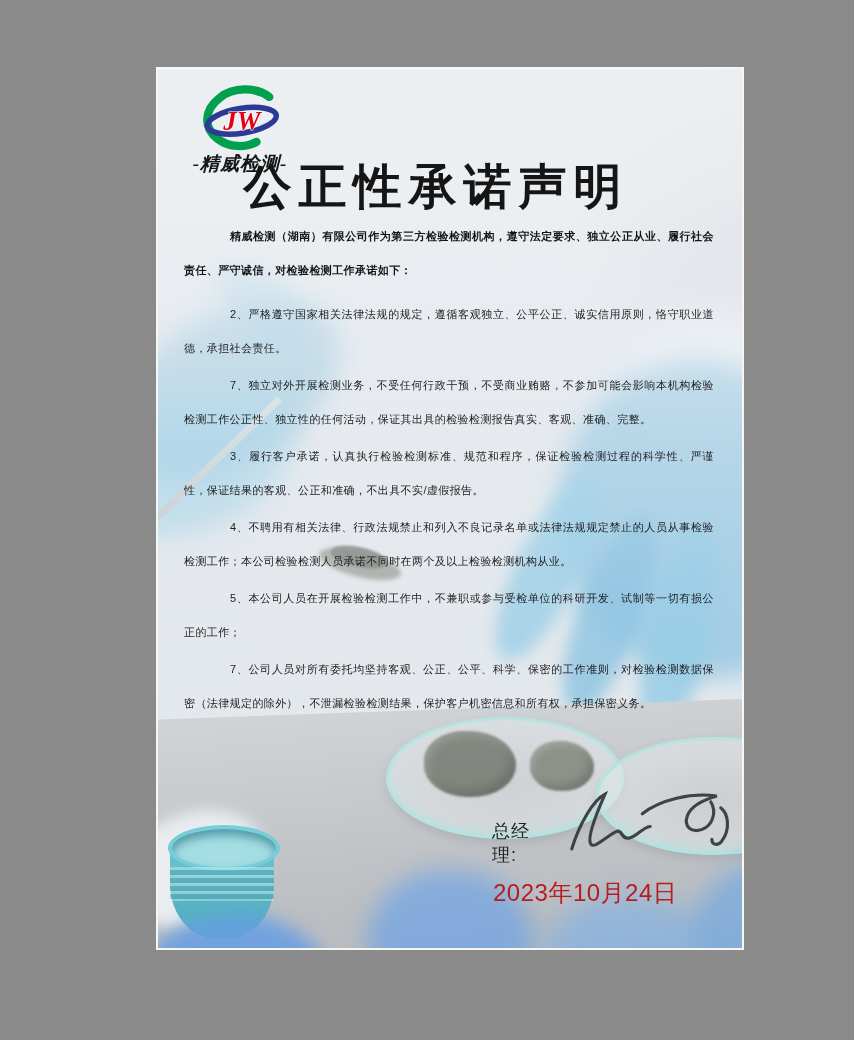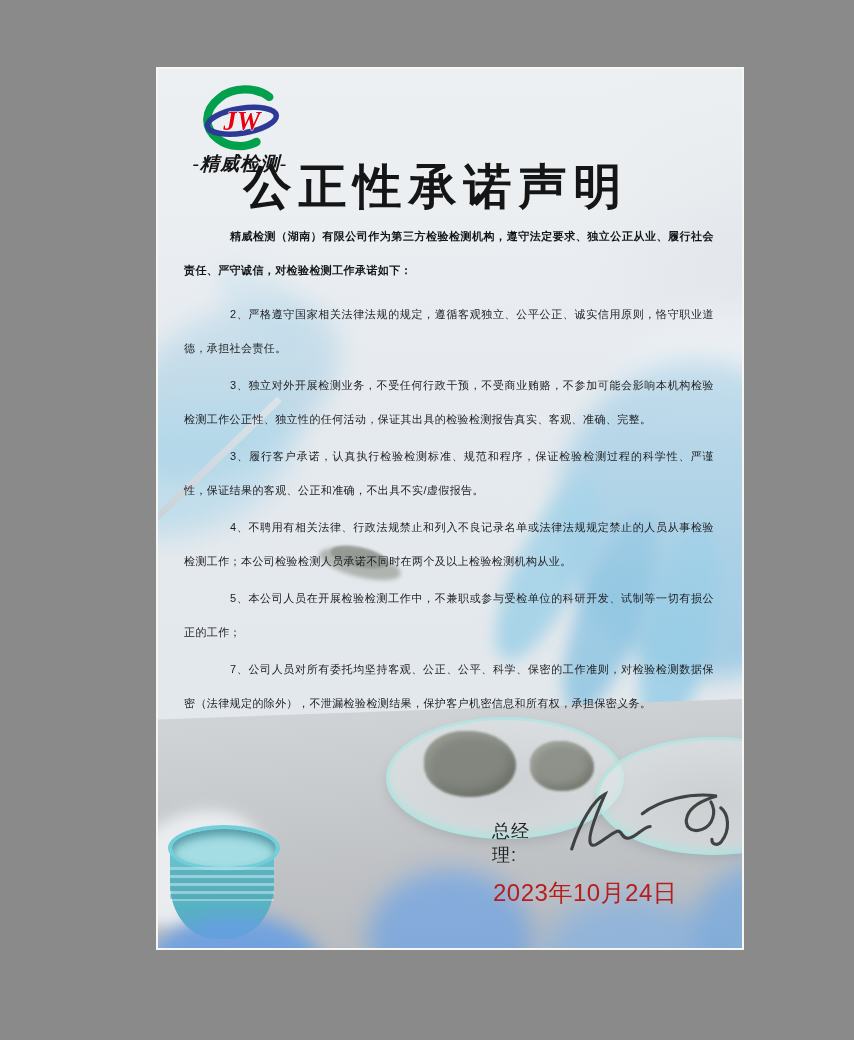--- a/index.html
+++ b/index.html
@@ -144,21 +144,21 @@
         <text x="54" y="49" text-anchor="middle" font-size="29" font-style="italic" font-weight="bold" fill="#e60012" stroke="#ffffff" stroke-width="1.2" paint-order="stroke" font-family="'Liberation Serif','DejaVu Serif',serif">JW</text>
       </svg>
 
       <div class="brand">-精威检测-</div>
 
       <h1 class="doc-title">公正性承诺声明</h1>
 
       <div class="body-text">
         <p class="intro">精威检测（湖南）有限公司作为第三方检验检测机构，遵守法定要求、独立公正从业、履行社会责任、严守诚信，对检验检测工作承诺如下：</p>
         <p>2、严格遵守国家相关法律法规的规定，遵循客观独立、公平公正、诚实信用原则，恪守职业道德，承担社会责任。</p>
-        <p>3、独立对外开展检测业务，不受任何行政干预，不受商业贿赂，不参加可能会影响本机构检验检测工作公正性、独立性的任何活动，保证其出具的检验检测报告真实、客观、准确、完整。</p>
+        <p>7、独立对外开展检测业务，不受任何行政干预，不受商业贿赂，不参加可能会影响本机构检验检测工作公正性、独立性的任何活动，保证其出具的检验检测报告真实、客观、准确、完整。</p>
         <p>3、履行客户承诺，认真执行检验检测标准、规范和程序，保证检验检测过程的科学性、严谨性，保证结果的客观、公正和准确，不出具不实/虚假报告。</p>
         <p>4、不聘用有相关法律、行政法规禁止和列入不良记录名单或法律法规规定禁止的人员从事检验检测工作；本公司检验检测人员承诺不同时在两个及以上检验检测机构从业。</p>
         <p>5、本公司人员在开展检验检测工作中，不兼职或参与受检单位的科研开发、试制等一切有损公正的工作；</p>
         <p>7、公司人员对所有委托均坚持客观、公正、公平、科学、保密的工作准则，对检验检测数据保密（法律规定的除外），不泄漏检验检测结果，保护客户机密信息和所有权，承担保密义务。</p>
       </div>
 
       <div class="sign-row">
         <span class="sign-label">总经理:</span>
         <svg class="sign-svg" width="190" height="95" viewBox="0 0 190 90">
           <g fill="none" stroke="#333333" stroke-width="3.2" stroke-linecap="round" opacity="0.9">

